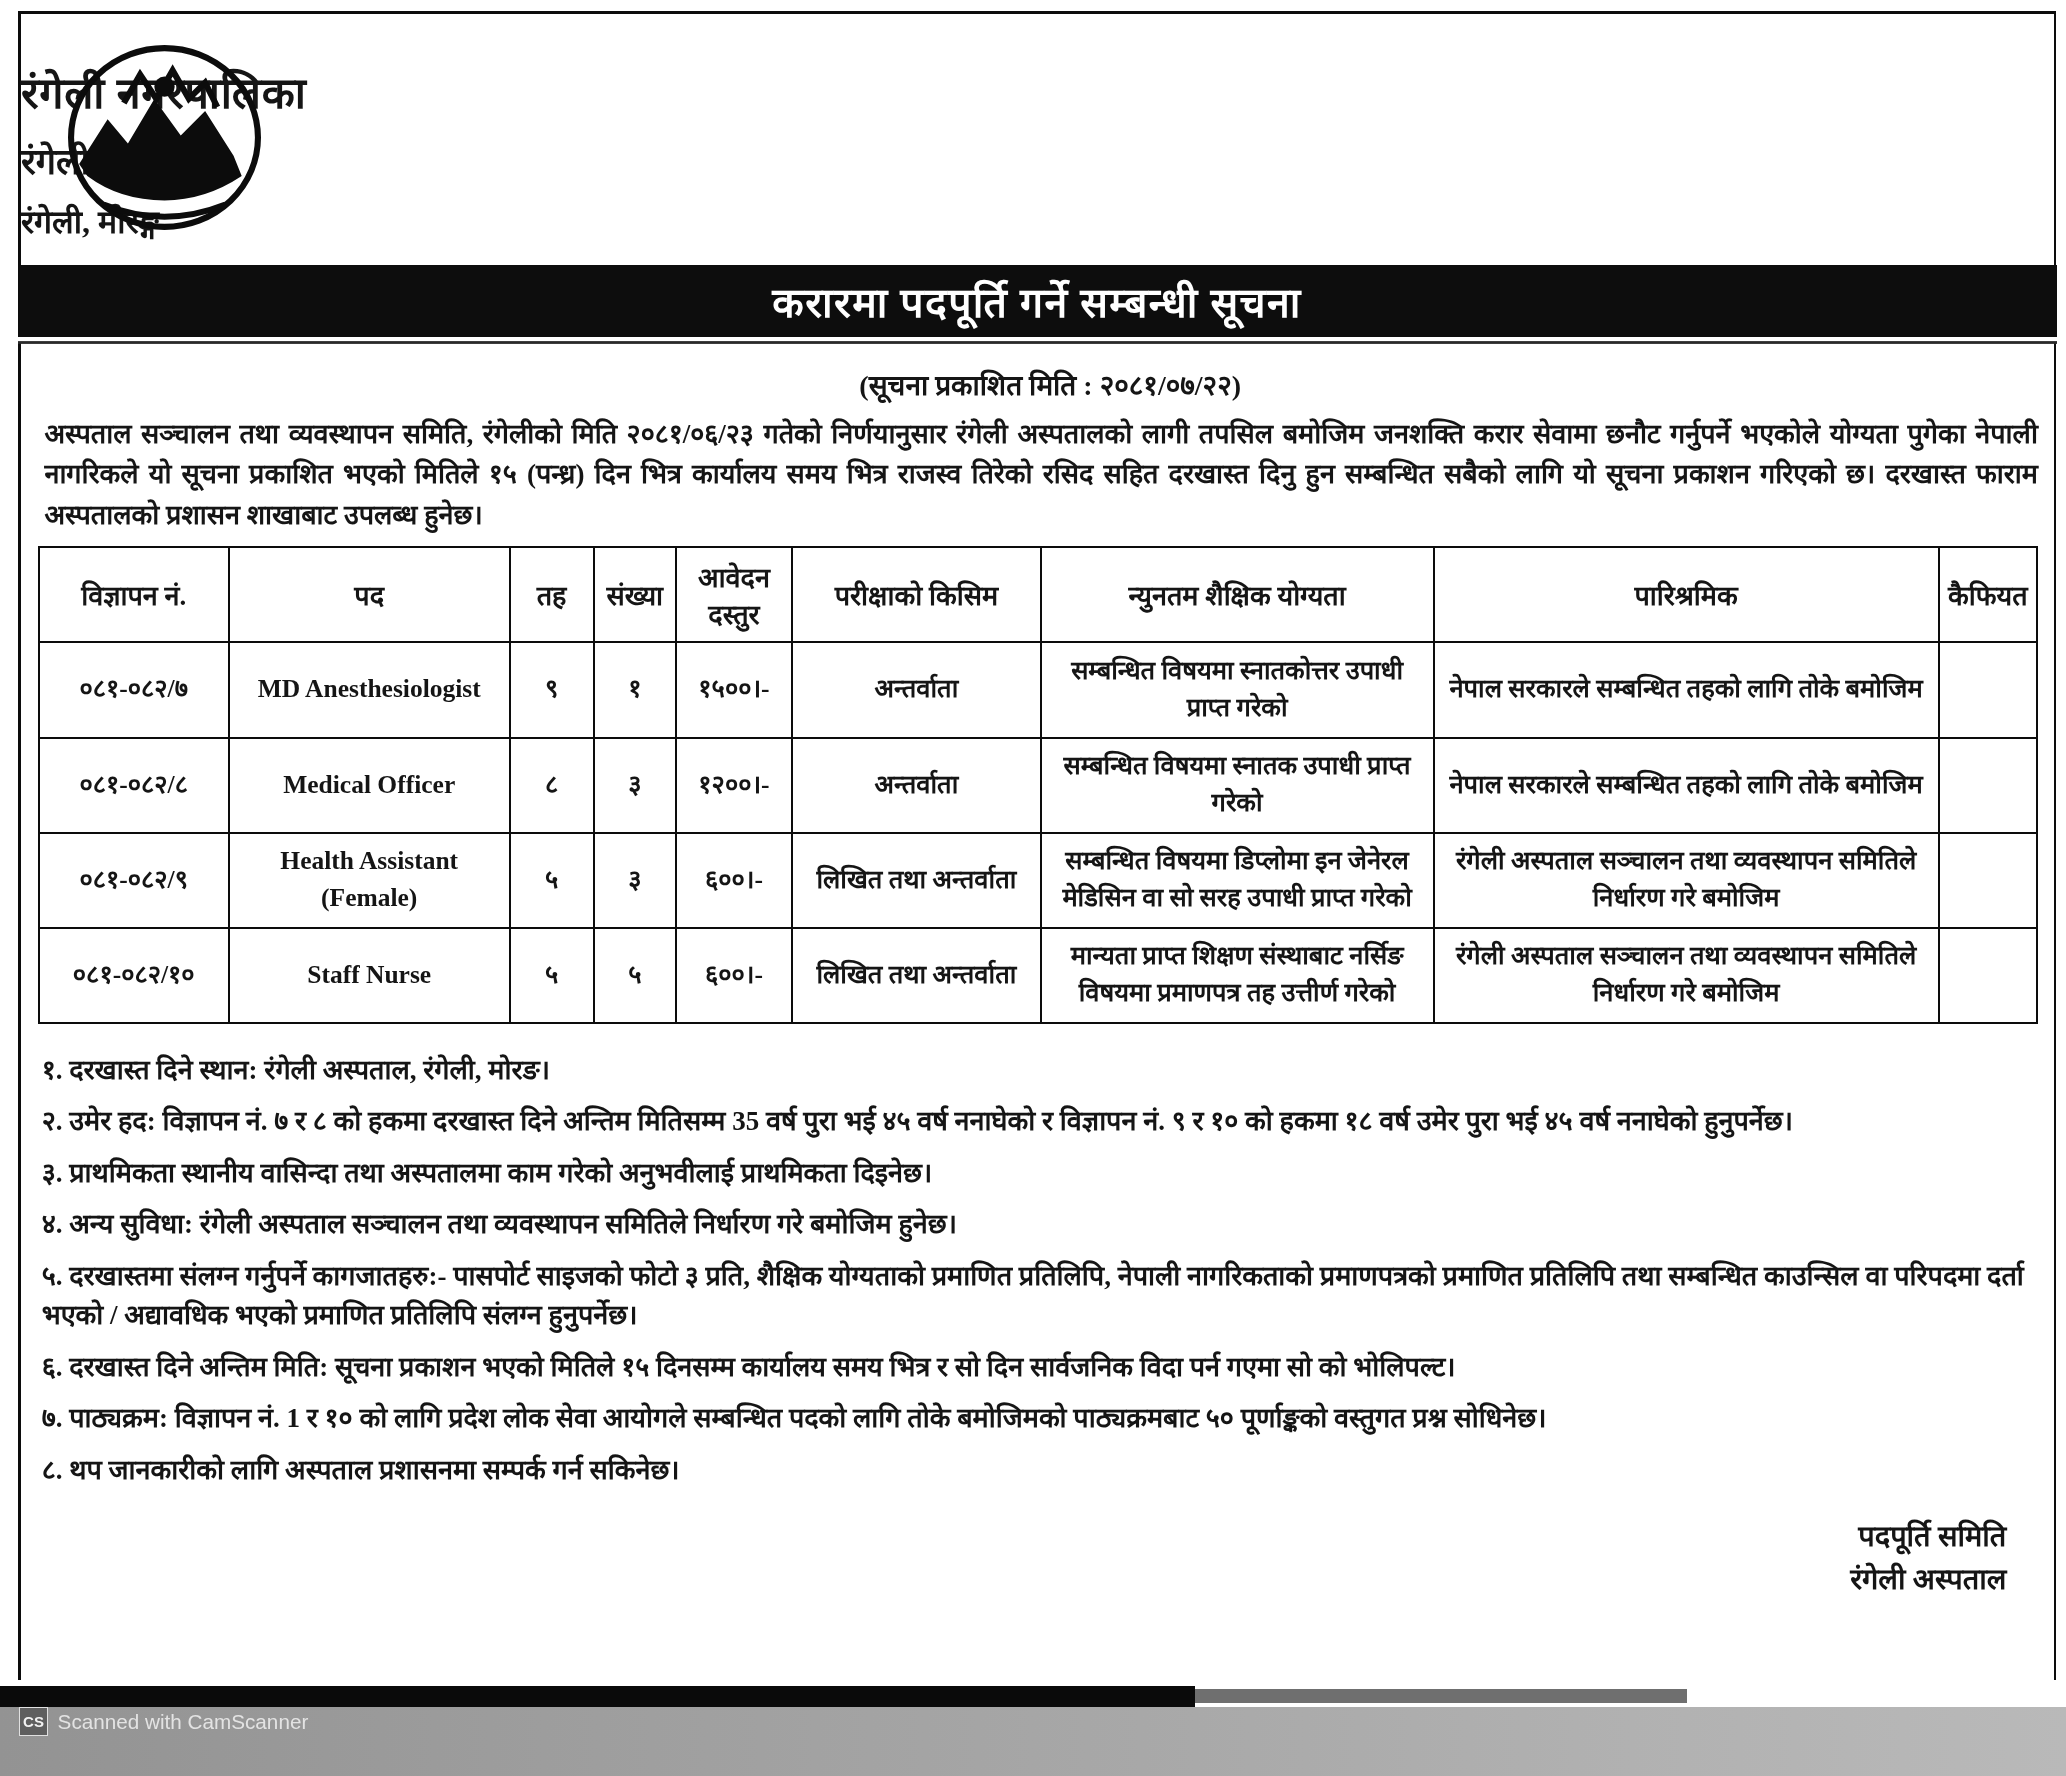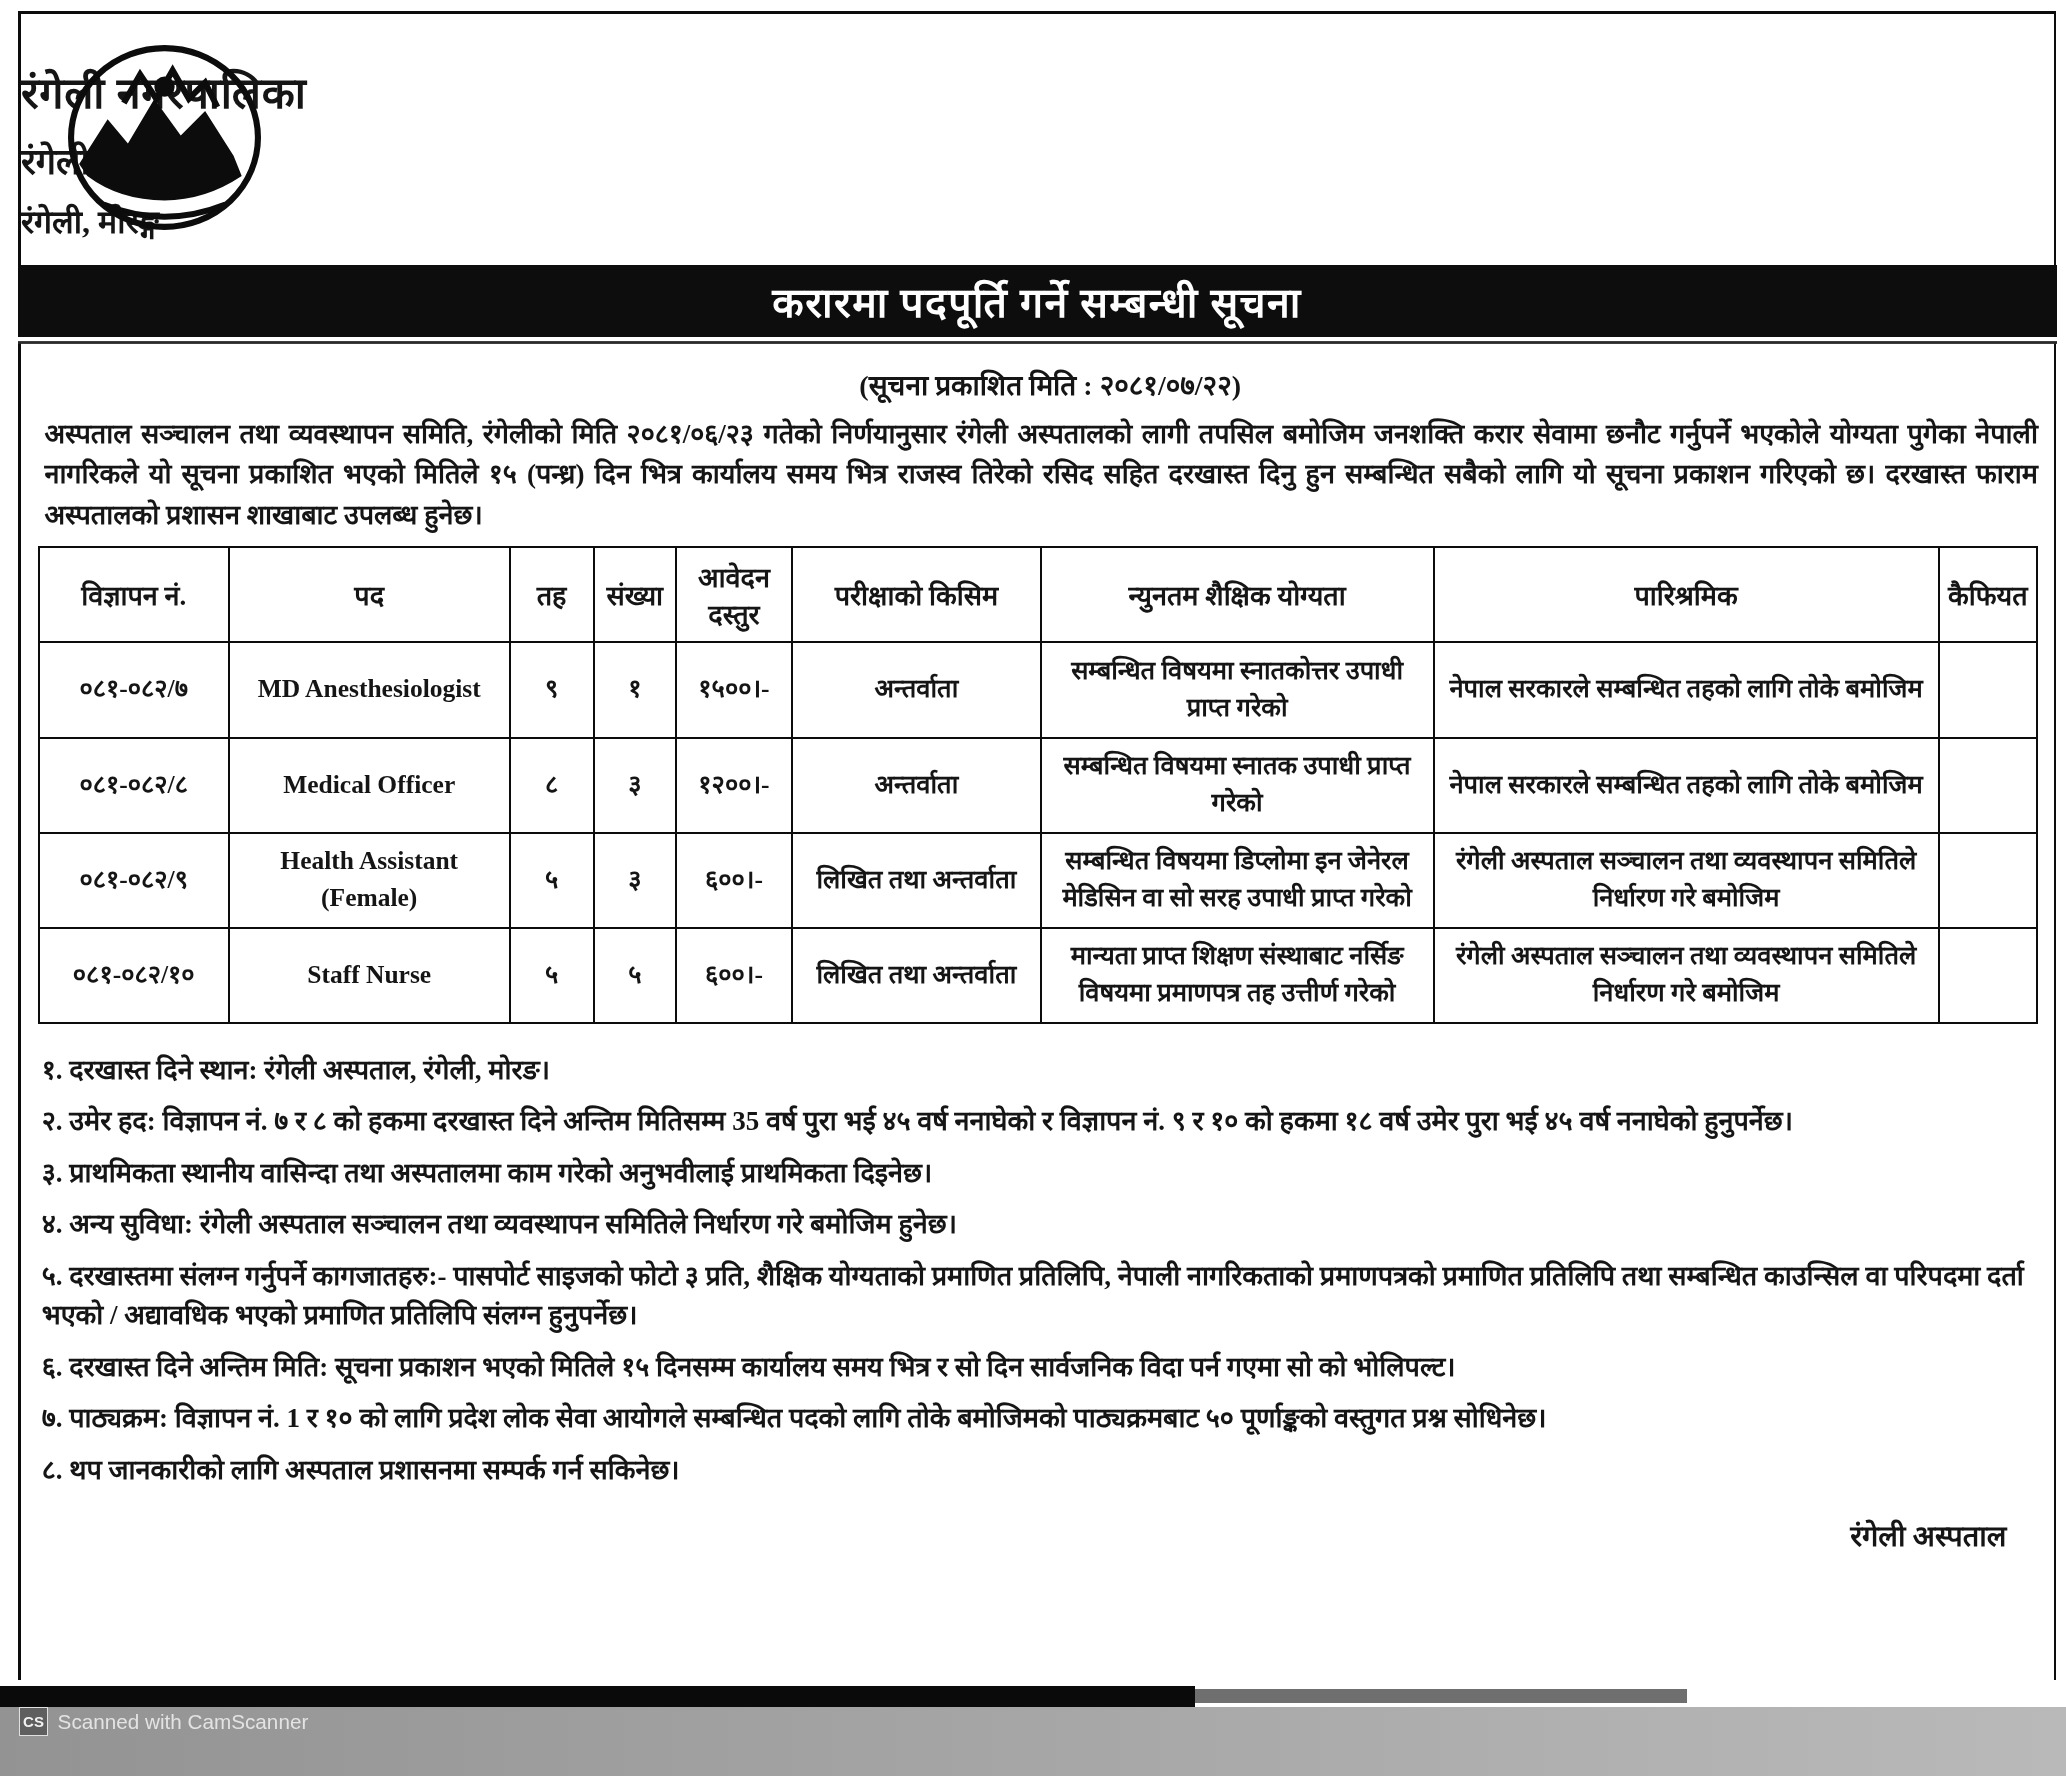--- a/index.html
+++ b/index.html
@@ -152,20 +152,21 @@
       <li><span class="num">२.</span> <span class="lbl">उमेर हद:</span> <span>विज्ञापन नं. ७ र ८ को हकमा दरखास्त दिने अन्तिम मितिसम्म 35 वर्ष पुरा भई ४५ वर्ष ननाघेको र विज्ञापन नं. ९ र १० को हकमा १८ वर्ष उमेर पुरा भई ४५ वर्ष ननाघेको हुनुपर्नेछ।</span></li>
       <li><span class="num">३.</span> <span class="lbl">प्राथमिकता</span> <span>स्थानीय वासिन्दा तथा अस्पतालमा काम गरेको अनुभवीलाई प्राथमिकता दिइनेछ।</span></li>
       <li><span class="num">४.</span> <span class="lbl">अन्य सुविधा:</span> <span>रंगेली अस्पताल सञ्चालन तथा व्यवस्थापन समितिले निर्धारण गरे बमोजिम हुनेछ।</span></li>
       <li><span class="num">५.</span> <span class="lbl">दरखास्तमा संलग्न गर्नुपर्ने कागजातहरु:-</span> <span>पासपोर्ट साइजको फोटो ३ प्रति, शैक्षिक योग्यताको प्रमाणित प्रतिलिपि, नेपाली नागरिकताको प्रमाणपत्रको प्रमाणित प्रतिलिपि तथा सम्बन्धित काउन्सिल वा परिपदमा दर्ता भएको / अद्यावधिक भएको प्रमाणित प्रतिलिपि संलग्न हुनुपर्नेछ।</span></li>
       <li><span class="num">६.</span> <span class="lbl">दरखास्त दिने अन्तिम मिति:</span> <span>सूचना प्रकाशन भएको मितिले १५ दिनसम्म कार्यालय समय भित्र र सो दिन सार्वजनिक विदा पर्न गएमा सो को भोलिपल्ट।</span></li>
       <li><span class="num">७.</span> <span class="lbl">पाठ्यक्रम:</span> <span>विज्ञापन नं. 1 र १० को लागि प्रदेश लोक सेवा आयोगले सम्बन्धित पदको लागि तोके बमोजिमको पाठ्यक्रमबाट ५० पूर्णाङ्कको वस्तुगत प्रश्न सोधिनेछ।</span></li>
       <li><span class="num">८.</span> <span class="lbl"></span> <span>थप जानकारीको लागि अस्पताल प्रशासनमा सम्पर्क गर्न सकिनेछ।</span></li>
     </ul>
 
     <div class="signature">
+      <div>पदपूर्ति समिति</div>
       <div>रंगेली अस्पताल</div>
     </div>
 
   </div>
 
   <div class="scan-bar"></div>
   <div class="scan-bar2"></div>
 
   <div class="scan-strip">
     <div class="cam">

